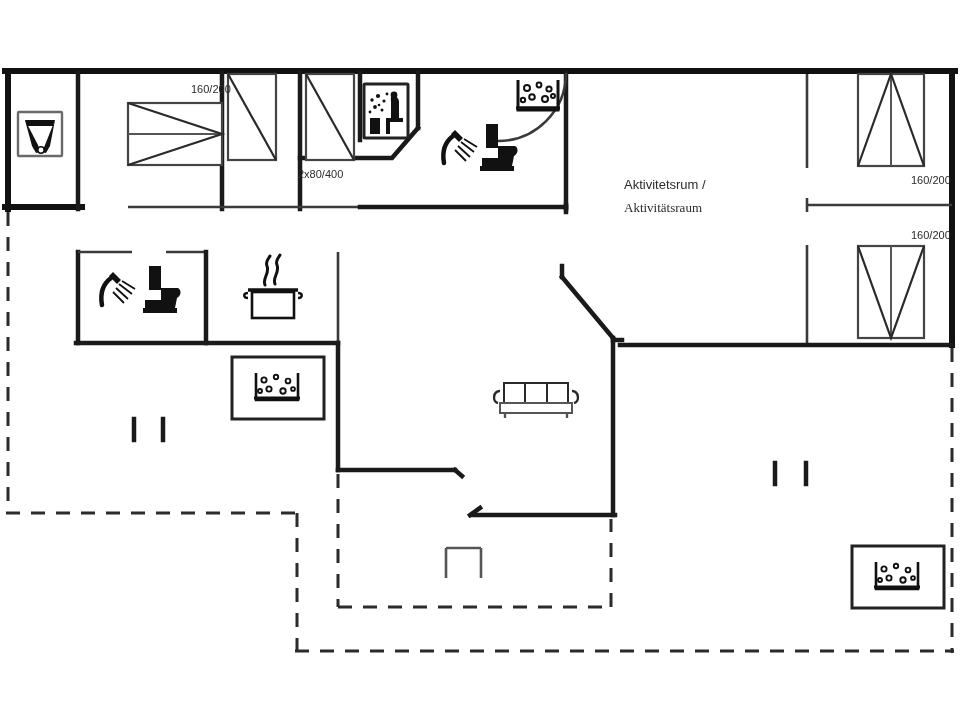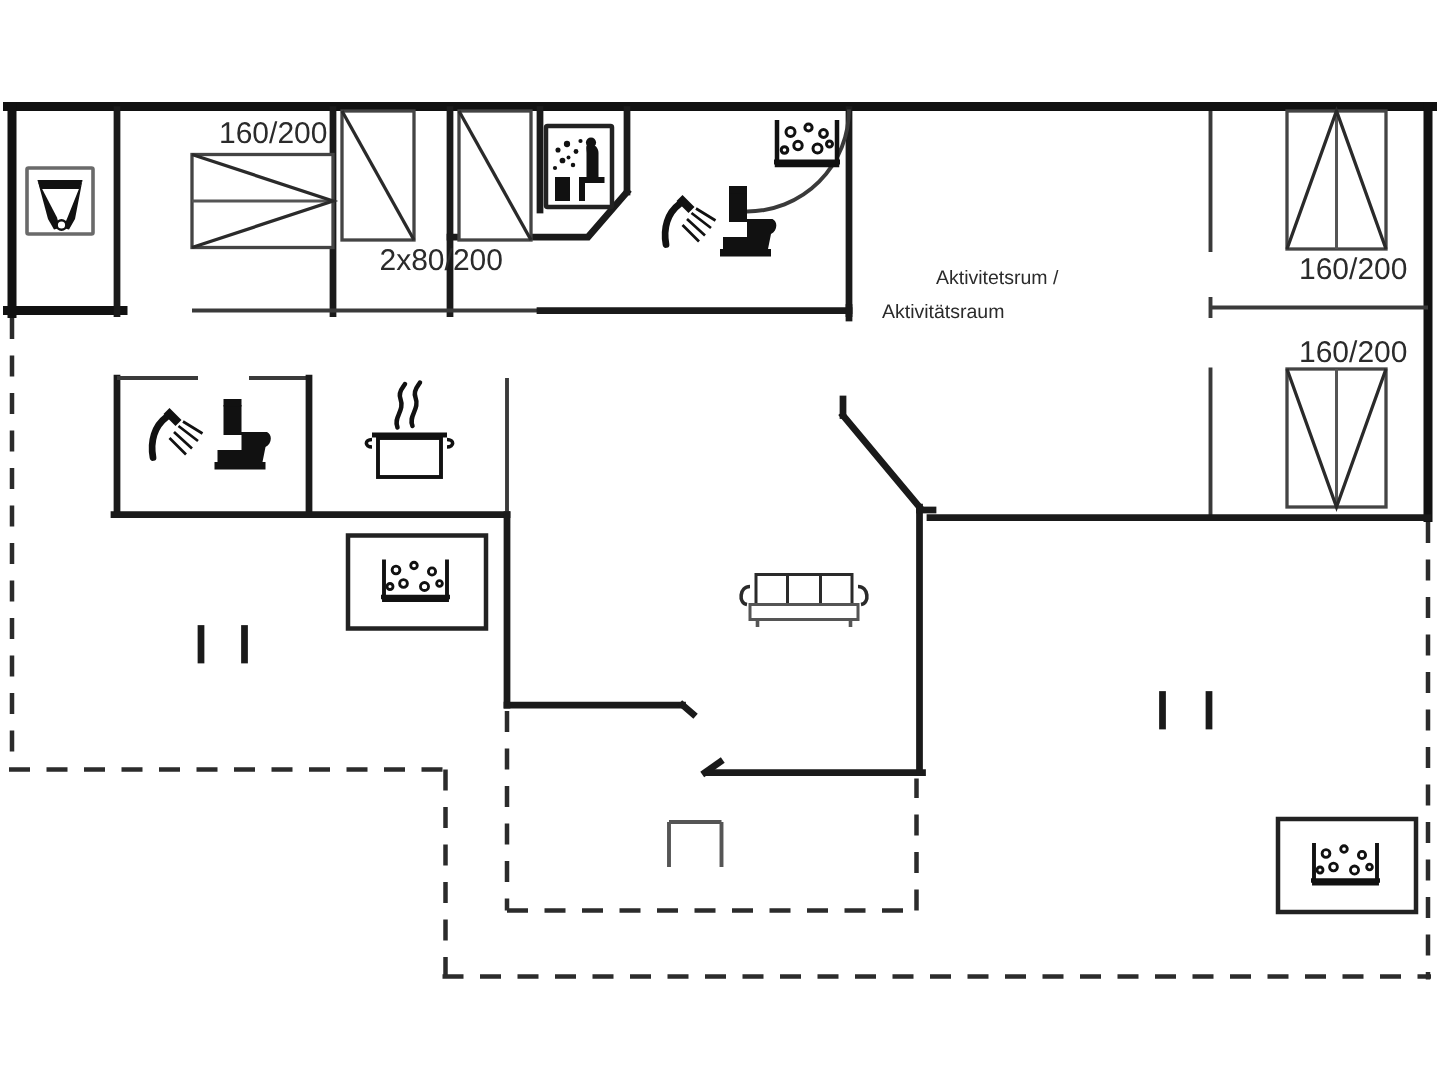--- a/index.html
+++ b/index.html
@@ -88,22 +88,23 @@
     position: absolute;
     font-family: "Liberation Sans", sans-serif;
     color: #2b2b2b;
     white-space: pre;
   }
   .txt-room {
     font-size: 13px;
     line-height: 23px;
   }
   .txt-dim {
-    font-size: 20px;
+    font-size: 11px;
     line-height: 17px;
+    margin-left: 45px;
   }
 </style>
 </head>
 <body>
 
 <div id="plan-root">
 
   <svg id="plan-svg" viewBox="0 0 960 720" xmlns="http://www.w3.org/2000/svg">
 
     <g>
@@ -342,25 +343,25 @@
 
       <path d="M 505 413 L 505 418 M 567 413 L 567 418" stroke="#555555" stroke-width="2.4"></path>
     </g>
 
   </svg>
 
   <div class="label-layer">
 
     <div class="txt txt-room" style="left:624px; top:173px;">Aktivitetsrum /</div>
 
-    <div class="txt txt-room" style="left:588px; top:196px;">Aktivitätsraum</div>
+    <div class="txt txt-room" style="left:624px; top:196px;font-family:Liberation Serif, serif;">Aktivitätsraum</div>
 
     <div class="txt txt-dim" style="left:146px; top:81px;">160/200</div>
 
-    <div class="txt txt-dim" style="left:253px; top:166px;">2x80/200</div>
+    <div class="txt txt-dim" style="left:253px; top:166px;">2x80/400</div>
 
     <div class="txt txt-dim" style="left:866px; top:172px;">160/200</div>
 
     <div class="txt txt-dim" style="left:866px; top:227px;">160/200</div>
 
   </div>
 
 </div>
 
 </body></html>

